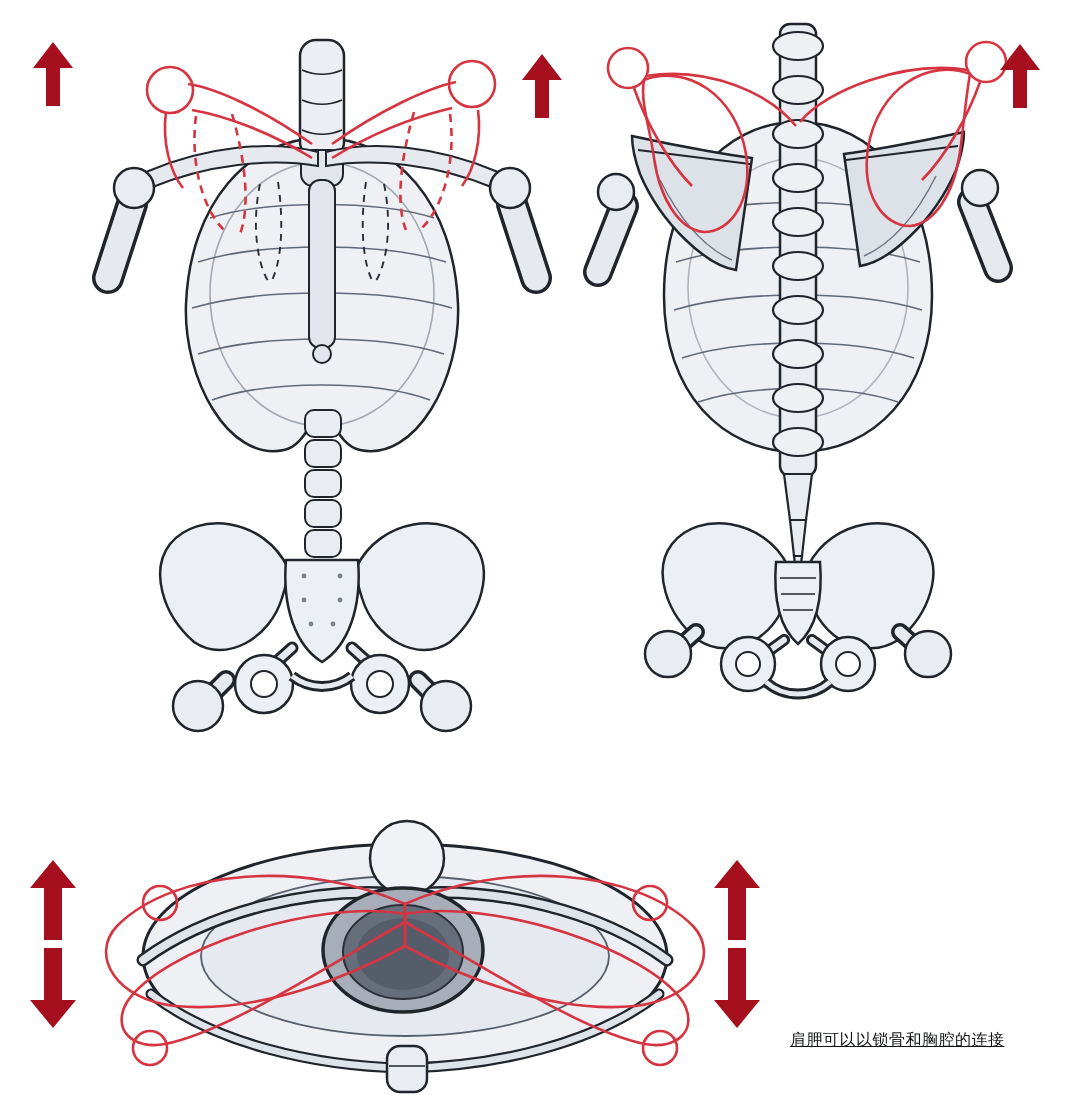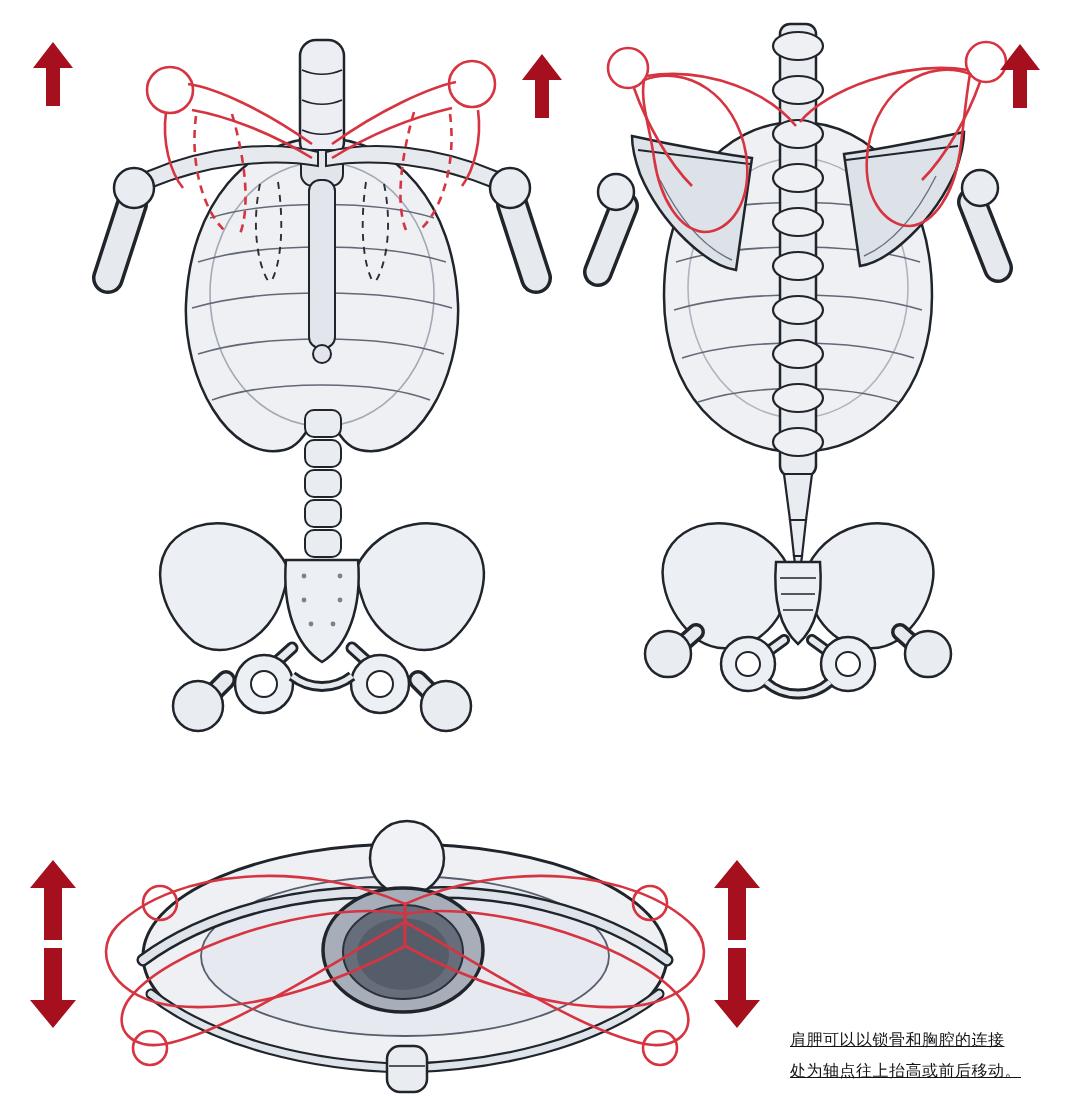--- a/index.html
+++ b/index.html
@@ -297,14 +297,13 @@
     </svg>
 </div>
 <div class="arrow" style="left:714px;top:948px;">
   <svg width="46" height="80" viewBox="0 0 46 80">
       <polygon points="23,80 46,52 32,52 32,0 14,0 14,52 0,52" fill="#a50f1e"></polygon>
     </svg>
 </div>
 
 <div class="caption">
   <div>肩胛可以以锁骨和胸腔的连接</div>
-  <div>处为轴点往上抬高或前后移动。</div>
 </div>
 
 </body></html>

